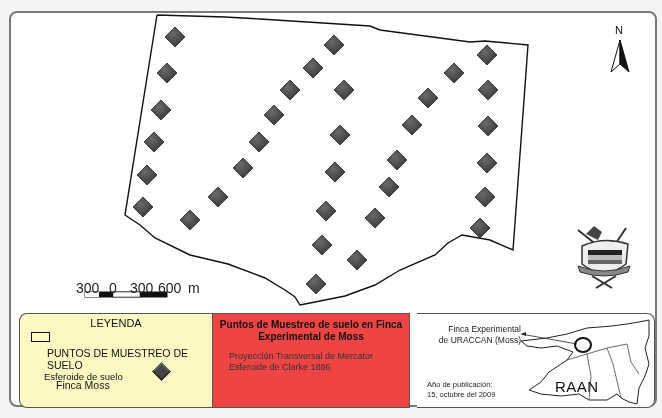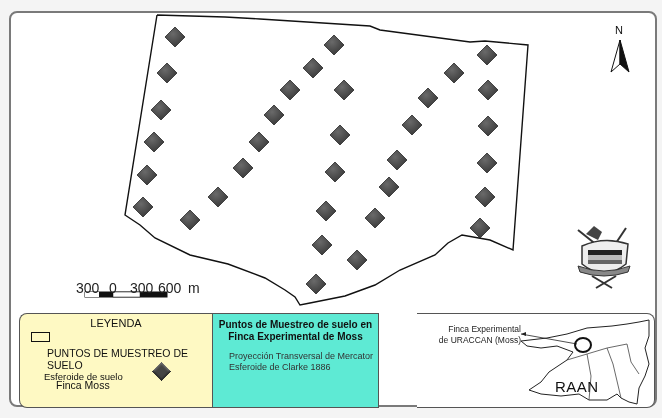--- a/index.html
+++ b/index.html
@@ -1,20 +1,20 @@
 <!DOCTYPE html>
 <html><head>
 <meta charset="utf-8">
 <style>
   html, body { margin: 0; padding: 0; background: #f4f4f4; }
   body { width: 662px; height: 418px; position: relative; overflow: hidden; font-family: "Liberation Sans", sans-serif; }
   .frame { position: absolute; left: 9px; top: 11px; width: 648px; height: 396px; border: 2px solid #7a7a7a; border-radius: 8px; background: #ffffff; box-sizing: border-box; }
   .map-svg { position: absolute; left: 0; top: 0; }
   .legend-box { position: absolute; left: 19px; top: 313px; width: 193px; height: 95px; border: 1px solid #555; border-right: none; border-radius: 8px 0 0 8px; background: #fef9c3; box-sizing: border-box; }
-  .title-box { position: absolute; left: 212px; top: 313px; width: 167px; height: 95px; border: 1px solid #555; background: #5eead4; box-sizing: border-box; }
+  .title-box { position: absolute; left: 212px; top: 313px; width: 198px; height: 95px; border: 1px solid #555; background: #ef4444; box-sizing: border-box; }
   .loc-box { position: absolute; left: 417px; top: 313px; width: 238px; height: 95px; border: 1px solid #555; border-left: none; border-radius: 0 8px 8px 0; background: #fff; box-sizing: border-box; }
   .lg-title { position: absolute; left: 0; width: 100%; top: 3px; text-align: center; font-size: 11px; color: #111; }
   .lg-swatch { position: absolute; left: 11px; top: 18px; width: 19px; height: 10px; border: 1.3px solid #111; box-sizing: border-box; }
   .lg-finca { position: absolute; left: 36px; top: 17px; font-size: 10.5px; color: #111; margin-top: 48px; }
   .lg-puntos { position: absolute; left: 27px; top: 33px; font-size: 10.5px; line-height: 12px; color: #111; width: 150px; }
   .lg-muestreo { position: absolute; left: 24px; top: 57px; font-size: 9.5px; color: #111; }
   .lg-diamond { position: absolute; left: 135px; top: 51px; width: 13px; height: 13px; background: #444; transform: rotate(45deg); box-shadow: inset -1px -1px 2px #222, inset 1px 1px 2px #777; }
   .tt-title { position: absolute; left: 0; width: 100%; top: 5px; text-align: center; font-size: 10px; font-weight: bold; line-height: 12px; color: #111; }
   .tt-sub { position: absolute; left: 16px; top: 37px; font-size: 9px; line-height: 11px; color: #333; }
   .loc-label { position: absolute; left: 12px; top: 10px; width: 92px; text-align: right; font-size: 8.5px; line-height: 11px; color: #222; }
@@ -130,14 +130,18 @@
     <div>Finca Experimental</div>
     <div>de URACCAN (Moss)</div>
   </div>
   <svg style="position:absolute;left:0;top:0;" width="238" height="95">
     <path d="M104 27 L130 24 L150 20 L170 14 L195 12 L210 10 L222 8 L232 6 L232 22 L228 34 L232 50 L228 62 L222 74 L220 90 L212 88 L204 84 L200 80 L190 86 L172 86 L162 80 L144 82 L124 80 L112 76 L124 68 L132 58 L150 46 L156 38 L140 32 L124 34 L110 32 Z" fill="#fff" stroke="#222" stroke-width="1"></path>
     <path d="M150 46 L170 40 L190 34 L210 30 M170 40 L174 62 L172 86 M190 34 L196 50 L204 84 M210 30 L214 48 L222 60" fill="none" stroke="#444" stroke-width="0.8"></path>
     <line x1="104" y1="20" x2="160" y2="30" stroke="#222" stroke-width="0.8"></line>
     <polygon points="104,20 109,18 109,22" fill="#222"></polygon>
     <ellipse cx="166" cy="31" rx="8" ry="7" fill="none" stroke="#111" stroke-width="2"></ellipse>
   </svg>
+  <div class="loc-pub">
+    <div>Año de publicación:</div>
+    <div>15, octubre del 2009</div>
+  </div>
   <div class="raan">RAAN</div>
 </div>
 
 </body></html>

